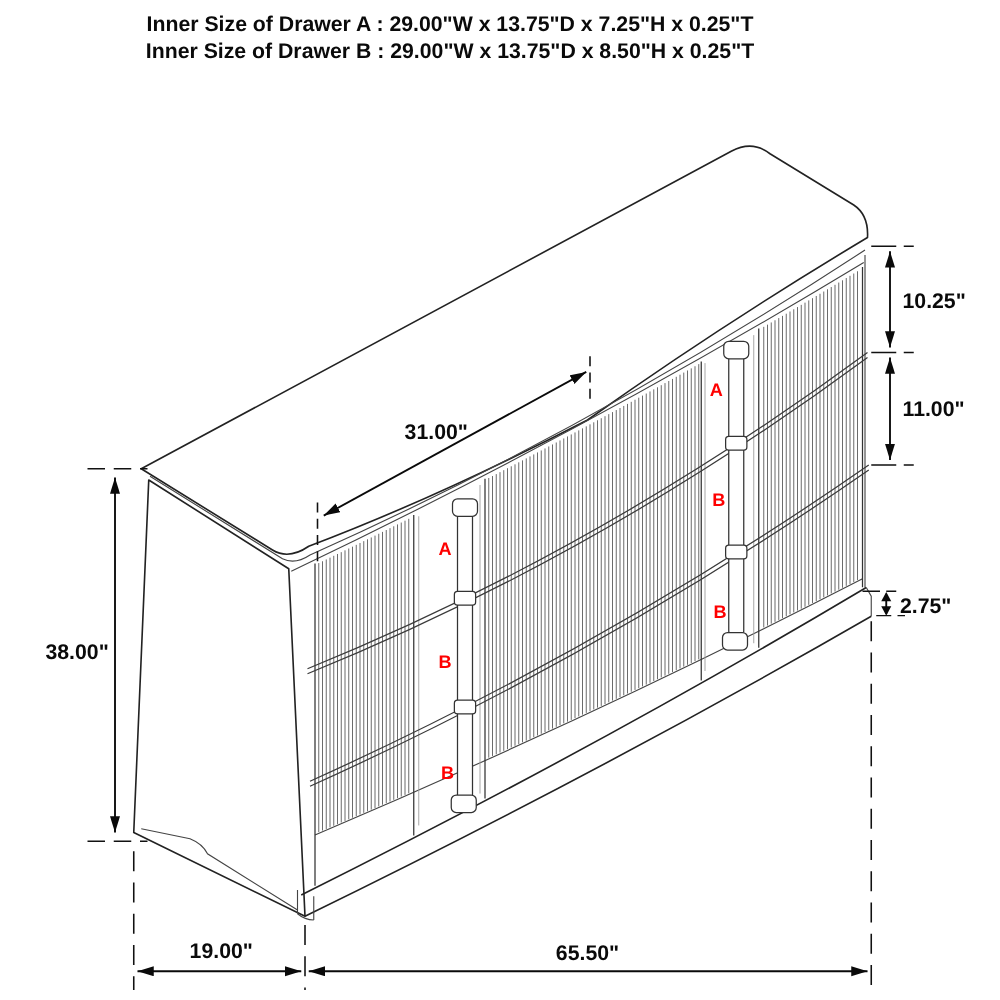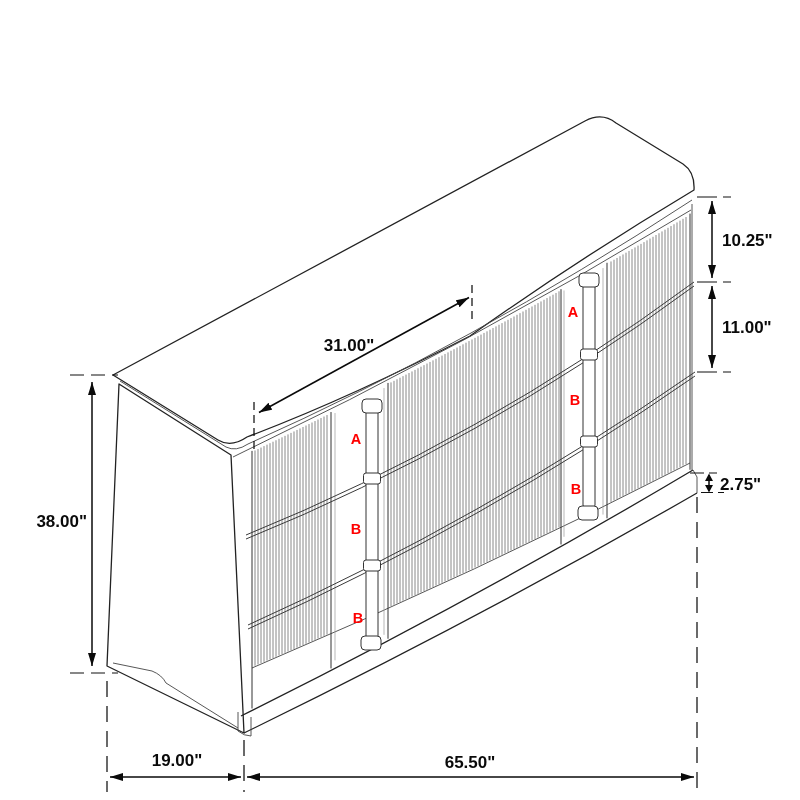--- a/index.html
+++ b/index.html
@@ -29,20 +29,22 @@
   .tick{stroke:#111;stroke-width:1.15;fill:none;}
   .dashed{stroke:#111;stroke-width:1.25;fill:none;}
   .handle{fill:#fff;stroke:#333;stroke-width:1;}
 </style>
 </head>
 <body>
 
 <div id="stage">
 
   <div id="title-block">
+    <span>Inner Size of Drawer A : 29.00"W x 13.75"D x 7.25"H x 0.25"T</span>
+    <span>Inner Size of Drawer B : 29.00"W x 13.75"D x 8.50"H x 0.25"T</span>
   </div>
 
   <svg width="800" height="800" viewBox="0 0 800 800">
     <defs>
       <marker id="arr" markerUnits="userSpaceOnUse" markerWidth="14" markerHeight="10" refX="13" refY="4" orient="auto-start-reverse">
         <path d="M0,0 L13,4 L0,8 Z" fill="#0a0a0a"></path>
       </marker>
     </defs>
 
     <g>

